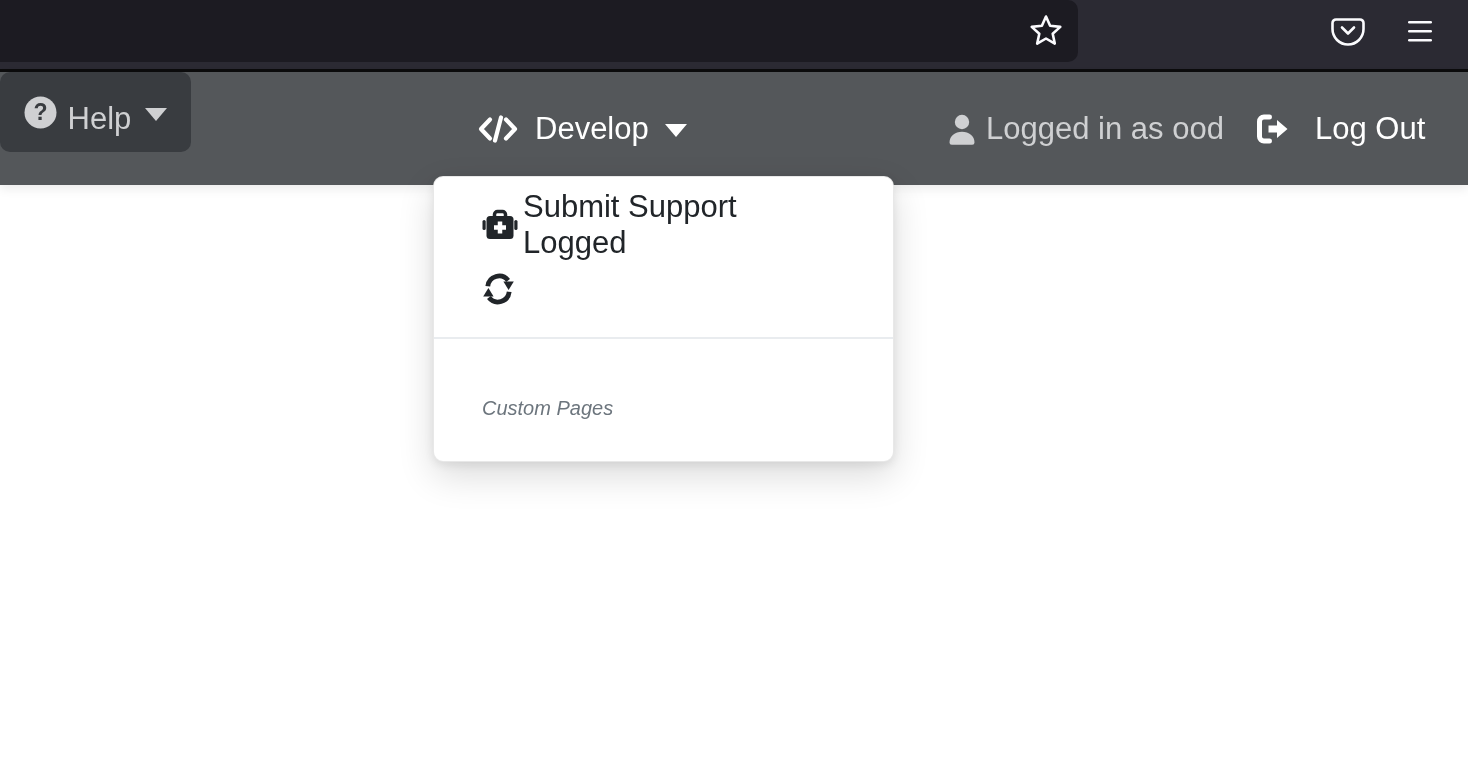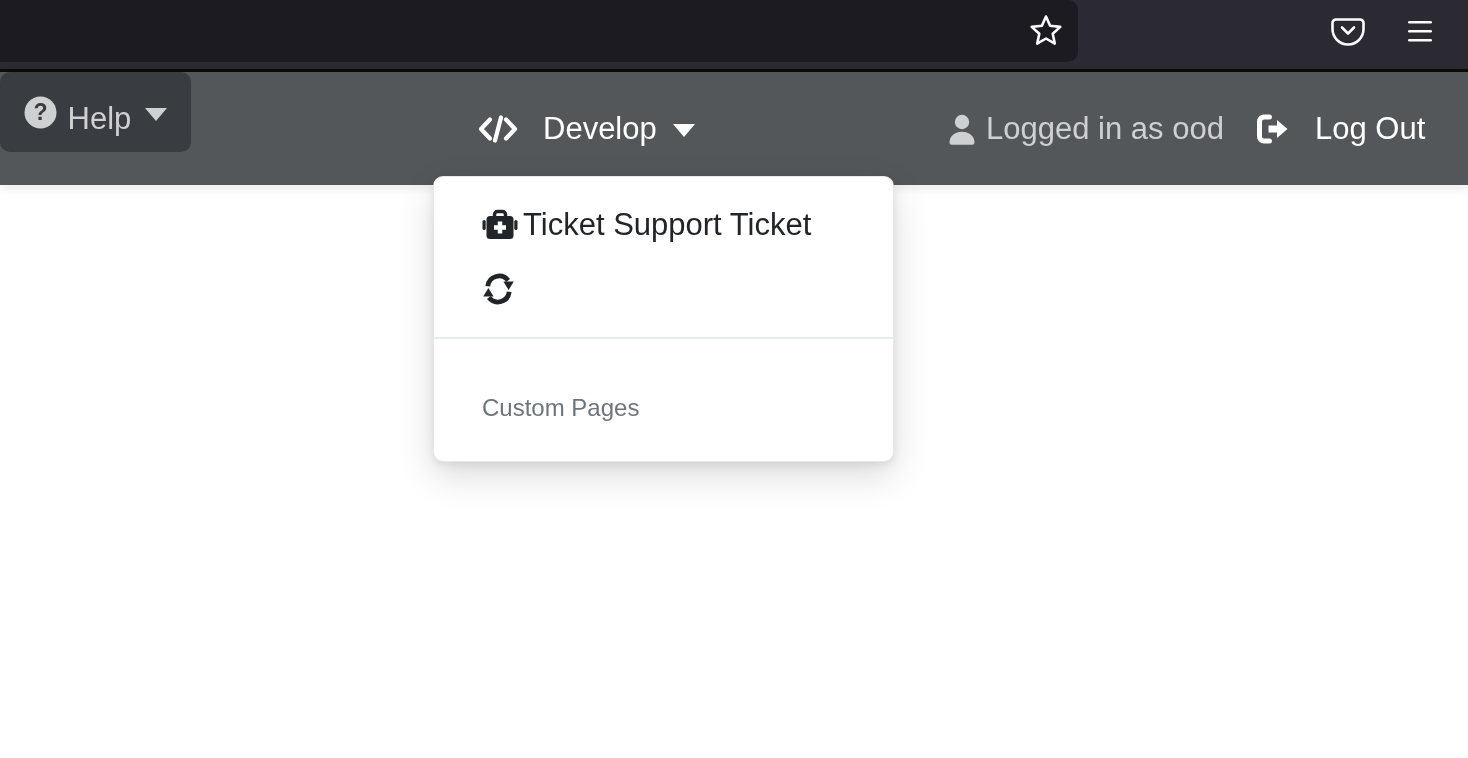--- a/index.html
+++ b/index.html
@@ -21,21 +21,21 @@
   .ic-star{left:1029px;top:14px;}
   .ic-pocket{left:1331px;top:15px;}
   .ic-burger{left:1408px;top:19px;}
 
   
   .navbar{position:absolute;left:0;top:72px;width:1468px;height:113px;
     background:var(--navbar-bg);z-index:5;box-shadow:0 4px 10px rgba(0,0,0,.08);}
   .nav-item{position:absolute;top:0;height:113px;display:flex;align-items:center;
     font-size:31px;white-space:nowrap;cursor:pointer;}
   .nav-develop{left:478px;color:var(--navbar-text);}
-  .nav-develop .lbl{margin-left:25px;margin-right:16px;}
+  .nav-develop .lbl{margin-left:17px;margin-right:16px;}
   .nav-help{left:703px;top:18px;height:80px;width:191px;border-radius:10px;
     background:var(--navbar-active-bg);color:var(--navbar-muted-text);
     display:flex;align-items:center;justify-content:center;border:none;
     font-size:31px;font-family:"Liberation Sans",sans-serif;}
   .nav-help .lbl{margin-left:11px;margin-right:14px;margin-top:14px;}
   .nav-user{left:946px;color:var(--navbar-muted-text);cursor:default;}
   .nav-user .lbl{margin-left:8px;}
   .nav-logout{left:1255px;color:var(--navbar-text);}
   .nav-logout .lbl{margin-left:26px;}
   .caret{width:0;height:0;border-left:11px solid transparent;
@@ -44,22 +44,22 @@
   
   .dropdown{position:absolute;left:433px;top:176px;width:461px;z-index:10;
     background:var(--menu-bg);border:1px solid rgba(0,0,0,.09);border-radius:10px;
     padding:16px 0;box-sizing:border-box;
     box-shadow:0 14px 36px rgba(0,0,0,.14),0 3px 10px rgba(0,0,0,.08);}
   .dd-item{display:flex;align-items:center;padding:8px 48px;height:48px;
     font-size:31px;color:var(--menu-text);cursor:pointer;}
   .dd-item .ddic{width:36px;margin-right:5px;display:flex;justify-content:flex-start;
     align-items:center;color:var(--menu-text);flex:none;}
   .dd-divider{height:0;margin:16px 0;border-top:2px solid var(--menu-divider);}
-  .dd-header{padding:32px 48px 16px;font-size:24px;line-height:42px;
-    color:var(--menu-header-text);}
+  .dd-header{padding:32px 48px 16px;font-size:20px;line-height:42px;
+    color:var(--menu-header-text);font-style:italic;}
   svg{display:block;}
 </style>
 </head>
 <body>
 
 <div id="screen">
 
   <div class="chrome">
     <div class="urlbar"></div>
     <span class="chrome-ic ic-star">
@@ -134,21 +134,21 @@
       <span class="ddic">
         <svg width="36" height="32" viewBox="0 0 36 32">
           <rect x="0.5" y="11" width="3.2" height="10" rx="1.6" fill="currentColor"></rect>
           <rect x="32.3" y="11" width="3.2" height="10" rx="1.6" fill="currentColor"></rect>
           <rect x="12.5" y="2.5" width="11" height="9" rx="3" fill="none" stroke="currentColor" stroke-width="3.5"></rect>
           <rect x="4.5" y="7" width="27" height="23" rx="3.5" fill="currentColor"></rect>
           <rect x="15.75" y="12.5" width="4.5" height="12" fill="#fff"></rect>
           <rect x="12" y="16.25" width="12" height="4.5" fill="#fff"></rect>
         </svg>
       </span>
-      <span>Ticket Support Ticket</span>
+      <span>Submit Support Logged</span>
     </div>
 
     <div class="dd-item">
       <span class="ddic">
         <svg width="33" height="32" viewBox="0 0 32 32">
           <path d="M5.3 13.2 A11.4 11.4 0 0 1 25.6 7.4" fill="none" stroke="currentColor" stroke-width="4.8"></path>
           <polygon points="20.9,8.5 31.3,8.5 26.1,17" fill="currentColor"></polygon>
           <path d="M26.7 18.8 A11.4 11.4 0 0 1 6.4 24.6" fill="none" stroke="currentColor" stroke-width="4.8"></path>
           <polygon points="0.7,23.5 11.1,23.5 5.9,15" fill="currentColor"></polygon>
         </svg>

